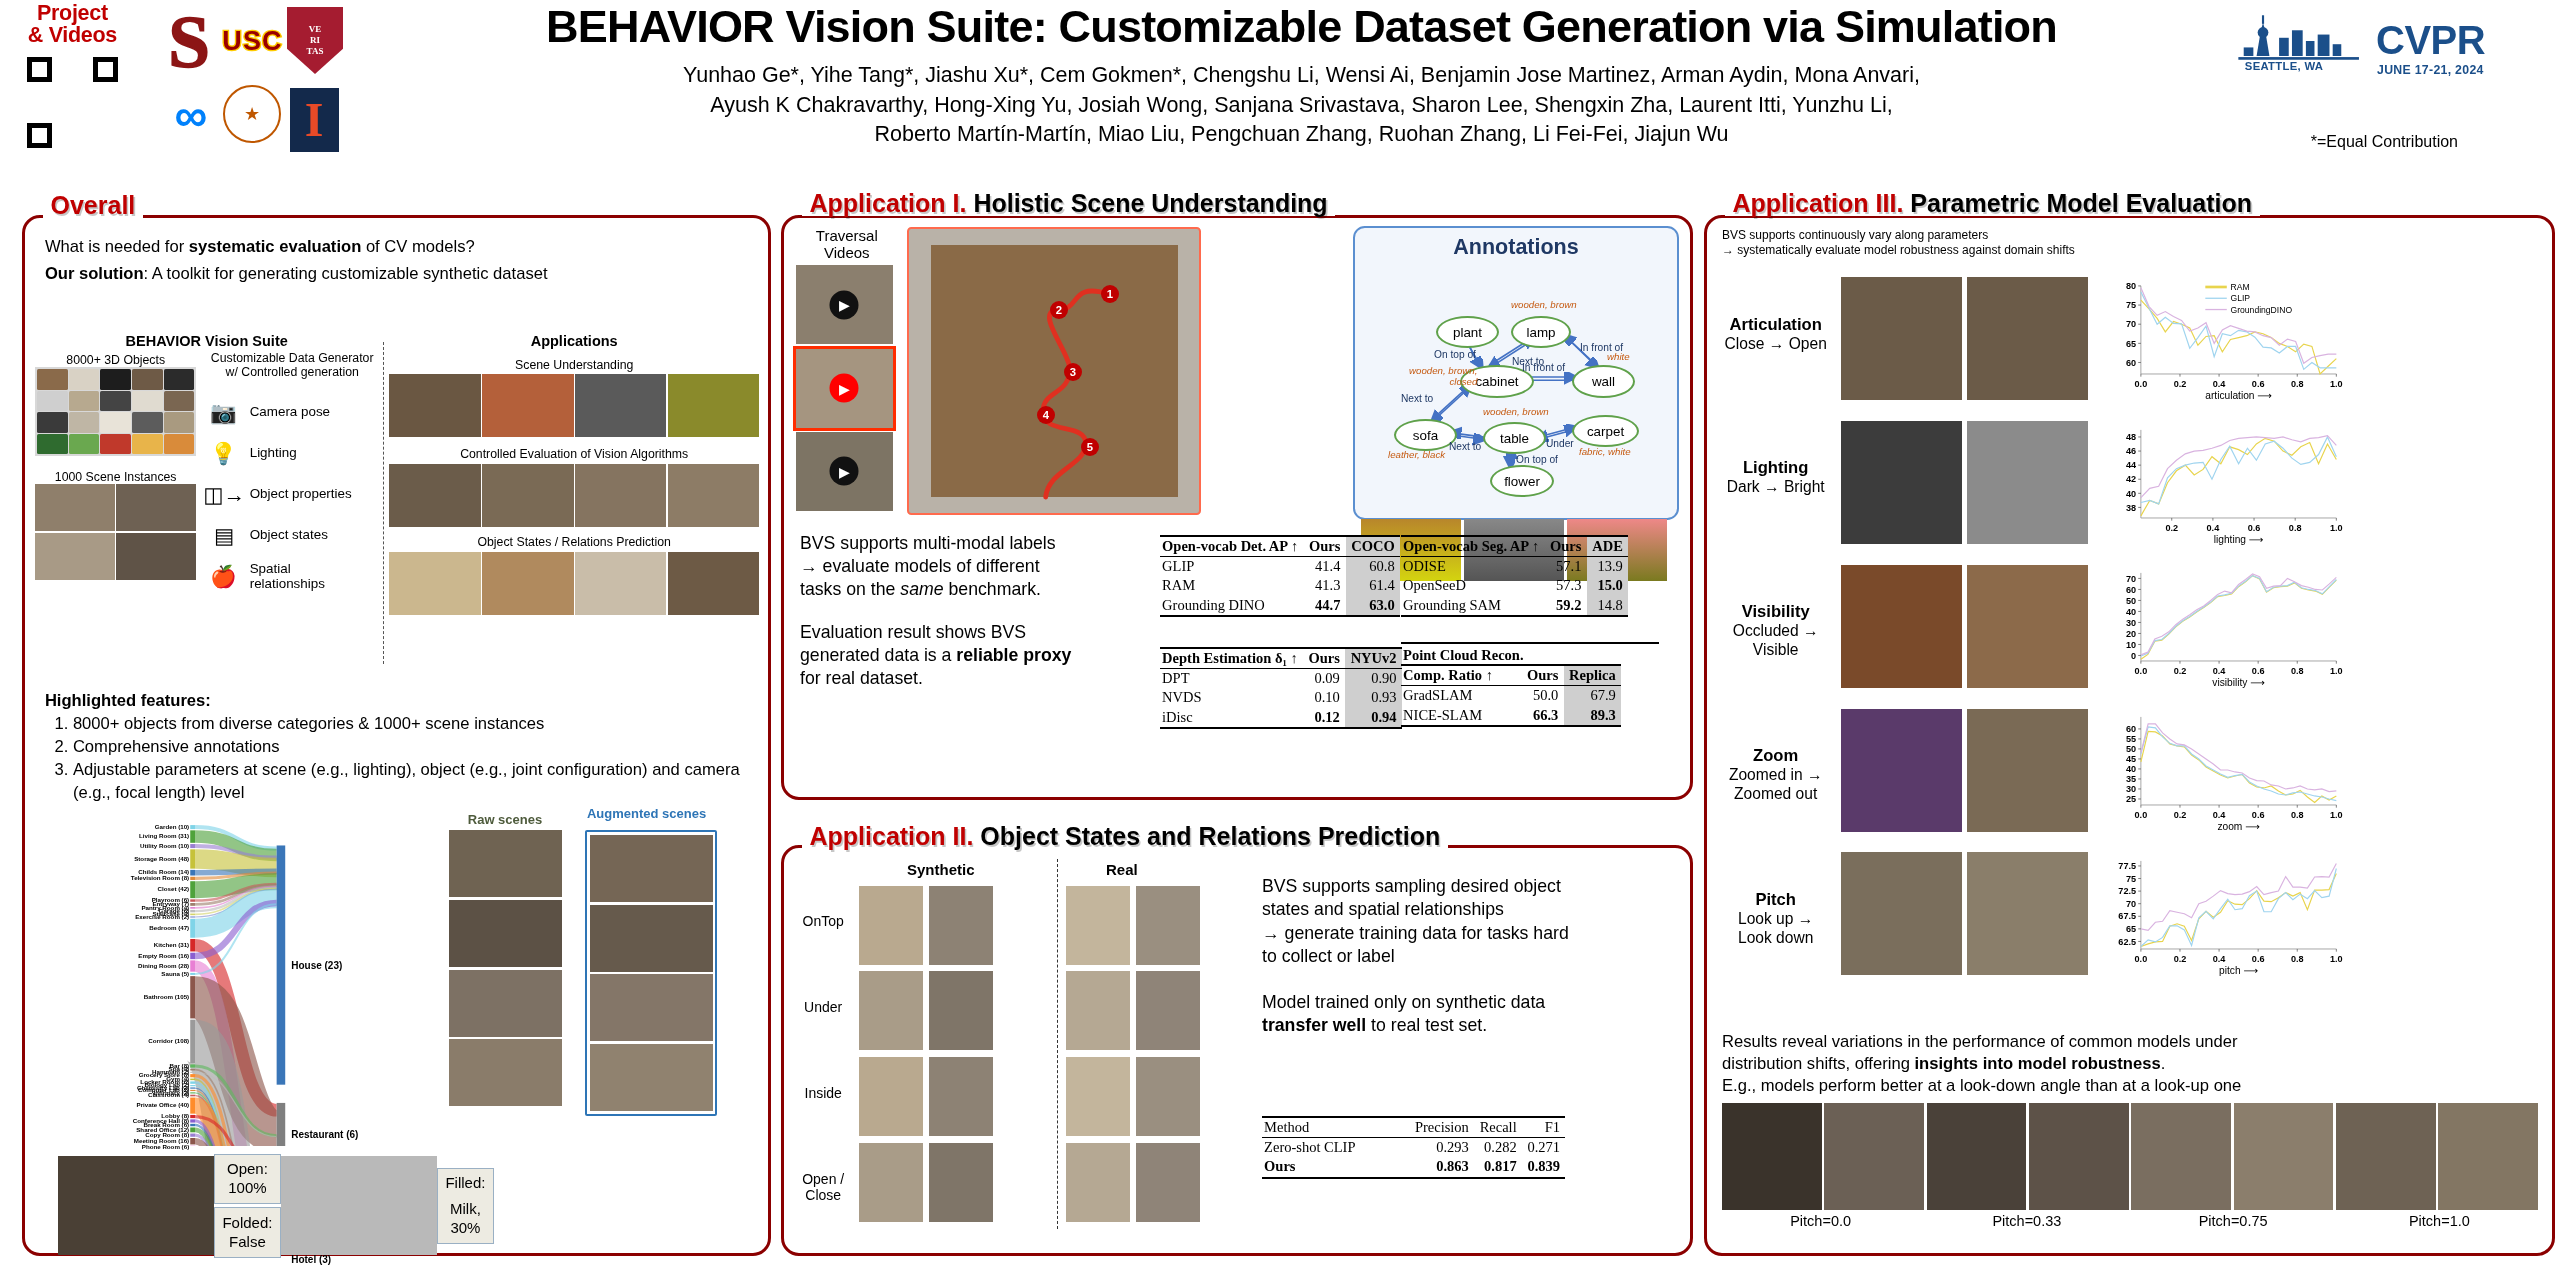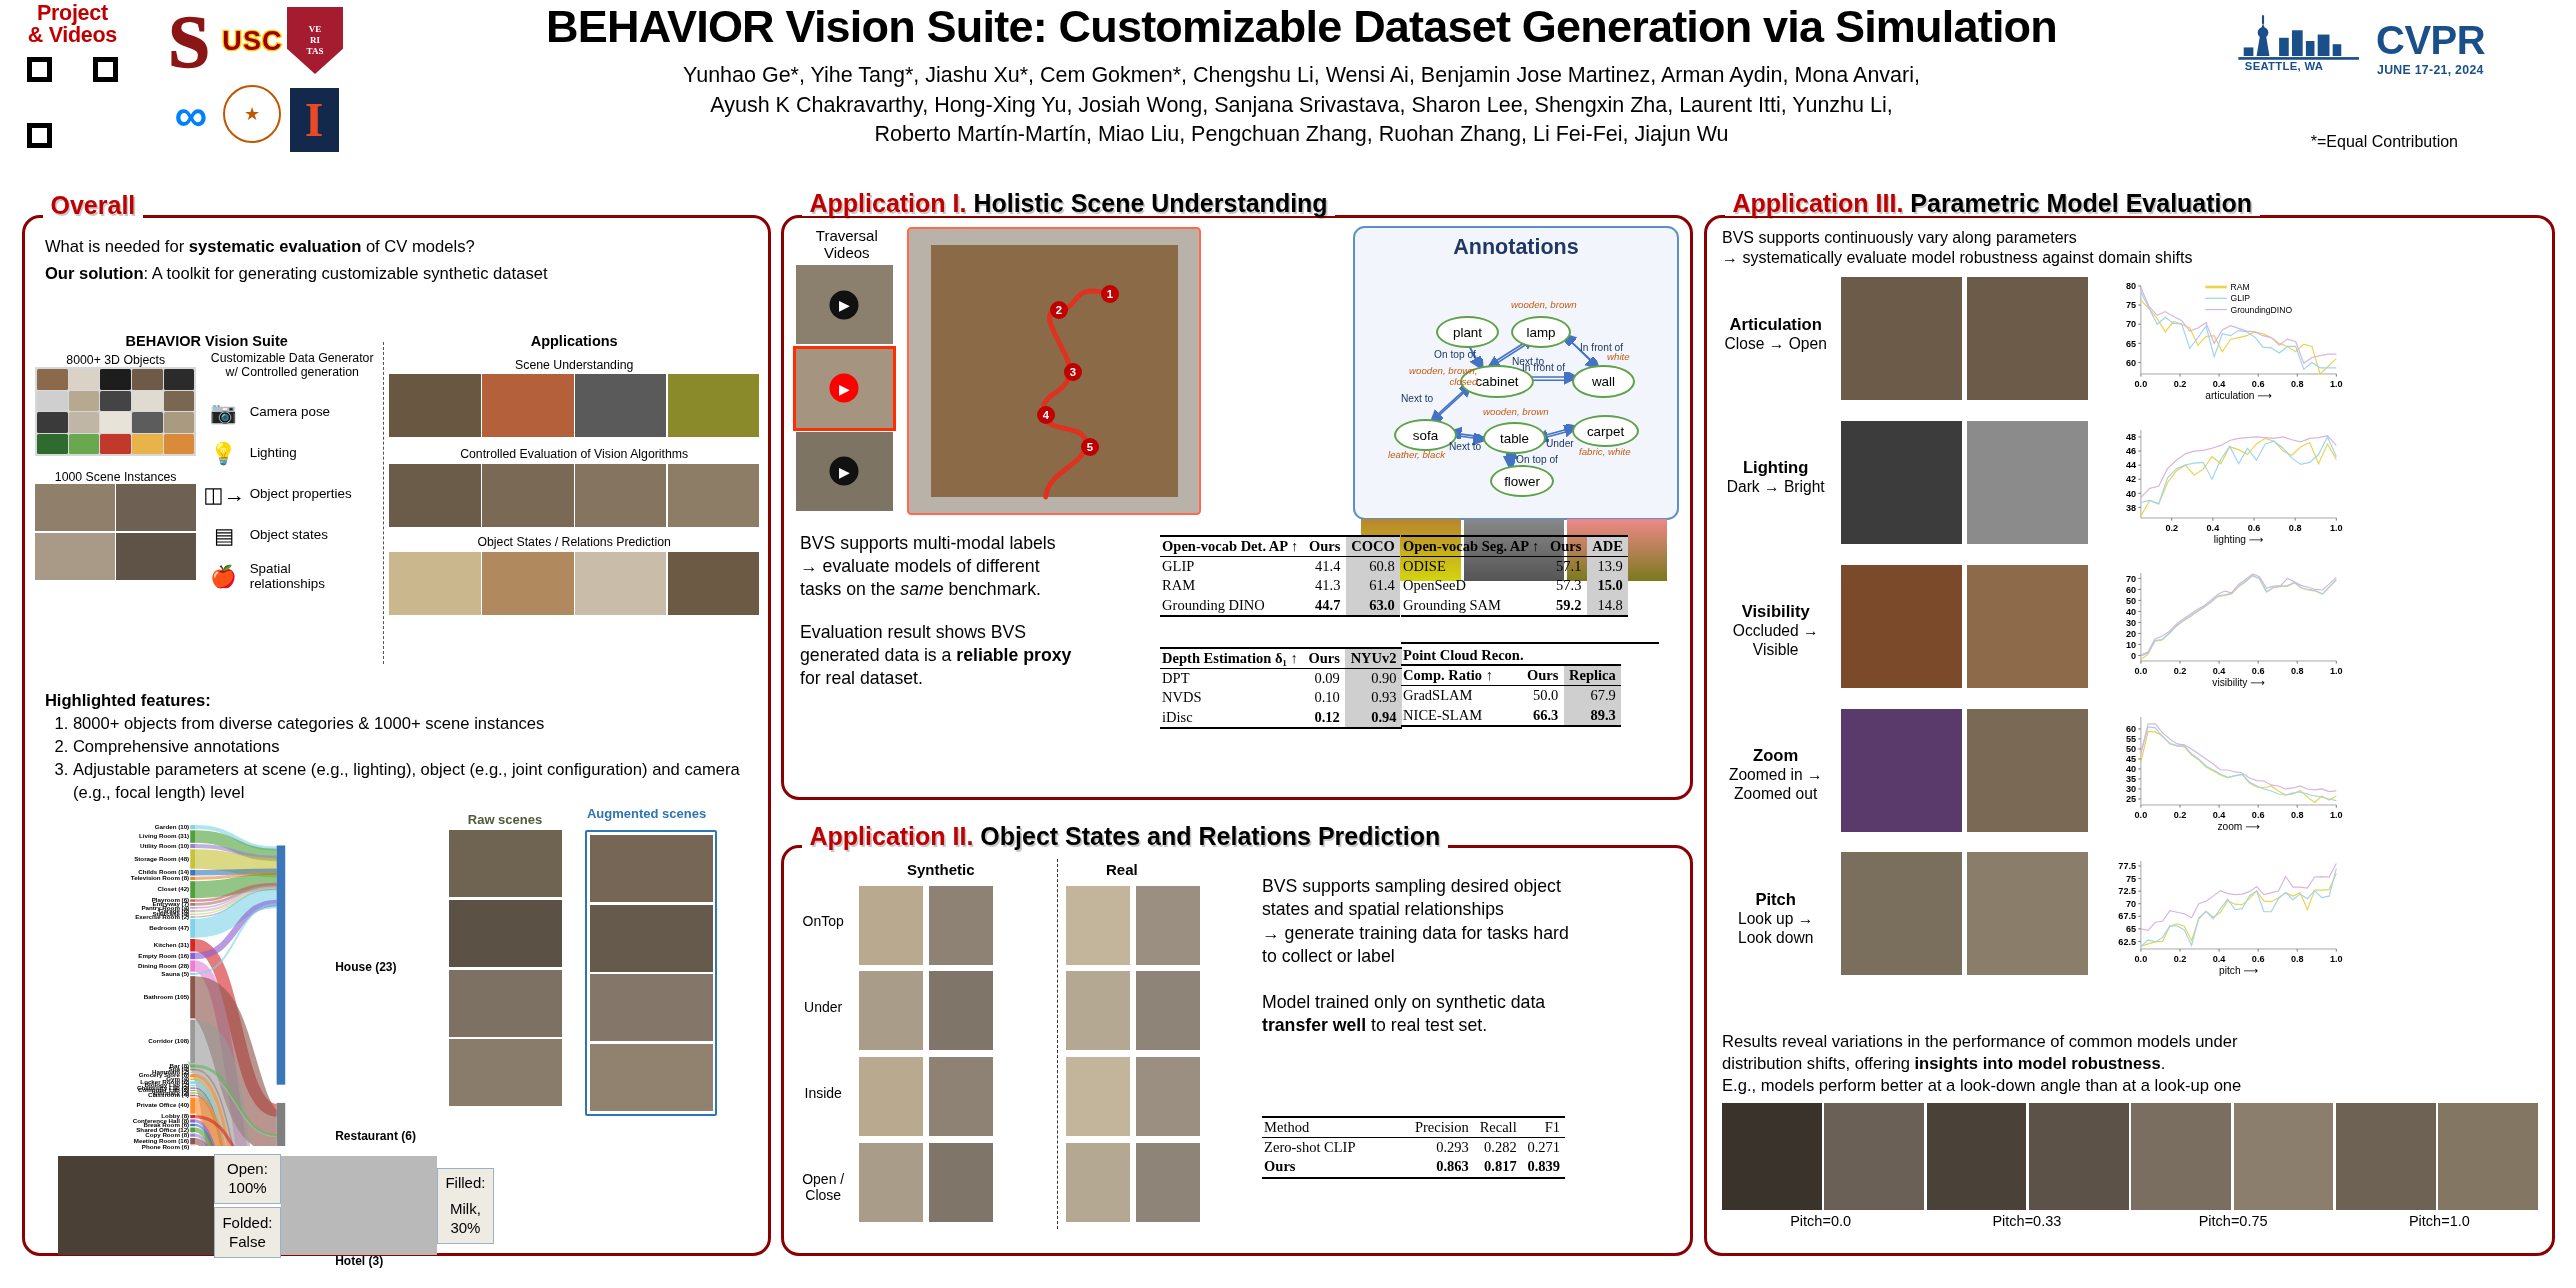--- a/index.html
+++ b/index.html
@@ -97,21 +97,21 @@
   .feat-txt{font-size:13.4px;line-height:1.1;}
   .appshots{display:flex;gap:1.1px;}
   .appshots div{flex:1;height:63px;}
   .ov-hl{position:absolute;left:20.4px;top:472px;width:698px;}
   .ov-hl ol{margin:1.1px 0 0 0;padding-left:28px;}
   .ov-hl li{margin-bottom:1.1px;}
 
   
   .sankey{position:absolute;left:9.7px;top:606px;width:408px;height:322px;font-size:6.2px;font-weight:bold;}
   .sk-lab{position:absolute;right:0;white-space:nowrap;text-align:right;line-height:1;}
-  .sk-rlab{position:absolute;white-space:nowrap;font-size:12px;font-weight:bold;line-height:1;margin-left:44px;}
+  .sk-rlab{position:absolute;white-space:nowrap;font-size:10px;font-weight:bold;line-height:1;}
   .raw-aug{position:absolute;left:424px;top:588px;width:301px;}
   .ra-h{display:flex;gap:23.6px;font-size:13px;font-weight:bold;}
   .ra-h span:nth-child(1){width:113px;text-align:center;color:#4E5B3C;margin-top:6px;}
   .ra-h span:nth-child(2){width:123px;text-align:center;color:#2E75B6;}
   .ra-cols{display:flex;gap:23.6px;margin-top:3.2px;}
   .ra-col{display:flex;flex-direction:column;gap:2.7px;}
   .ra-col div{width:113px;height:67px;}
   .ra-col.aug{border:2.1px solid #2E75B6;padding:2.7px;border-radius:2.1px;}
   .ra-col.aug div{width:123px;}
   .states{position:absolute;left:5.4px;top:936px;width:665px;display:flex;align-items:center;gap:0;margin-left:28px;}
@@ -153,21 +153,21 @@
   .bold{font-weight:bold;}
 
   
   .a2-colh{position:absolute;font-size:15px;font-weight:bold;}
   .a2-rowlab{position:absolute;font-size:14px;text-align:center;line-height:1.15;}
   .a2-img{position:absolute;}
   .a2-sep{position:absolute;border-left:1.6px dashed #333;}
   .a2-text{position:absolute;left:478px;top:27px;width:376px;font-size:17.7px;line-height:1.32;}
 
   
-  .a3-intro{position:absolute;left:15px;top:9.7px;width:816px;font-size:16px;line-height:1.3;}
+  .a3-intro{position:absolute;left:15px;top:9.7px;width:816px;font-size:12px;line-height:1.3;}
   .a3-rowlab{position:absolute;text-align:center;font-size:15.6px;line-height:1.2;}
   .a3-rowlab .lb{font-weight:bold;font-size:16.6px;}
   .a3-img{position:absolute;}
   .plot{position:absolute;}
   .plot svg{display:block;}
   .a3-concl{position:absolute;left:15px;top:813px;width:816px;font-size:16.6px;line-height:1.33;}
   .a3-bottom{position:absolute;left:15px;top:885px;width:816px;}
   .a3-bot-imgs{display:flex;gap:2.7px;}
   .a3-bot-imgs div{flex:1;height:107px;}
   .a3-bot-labs{display:flex;gap:9px;margin-top:3.2px;}

